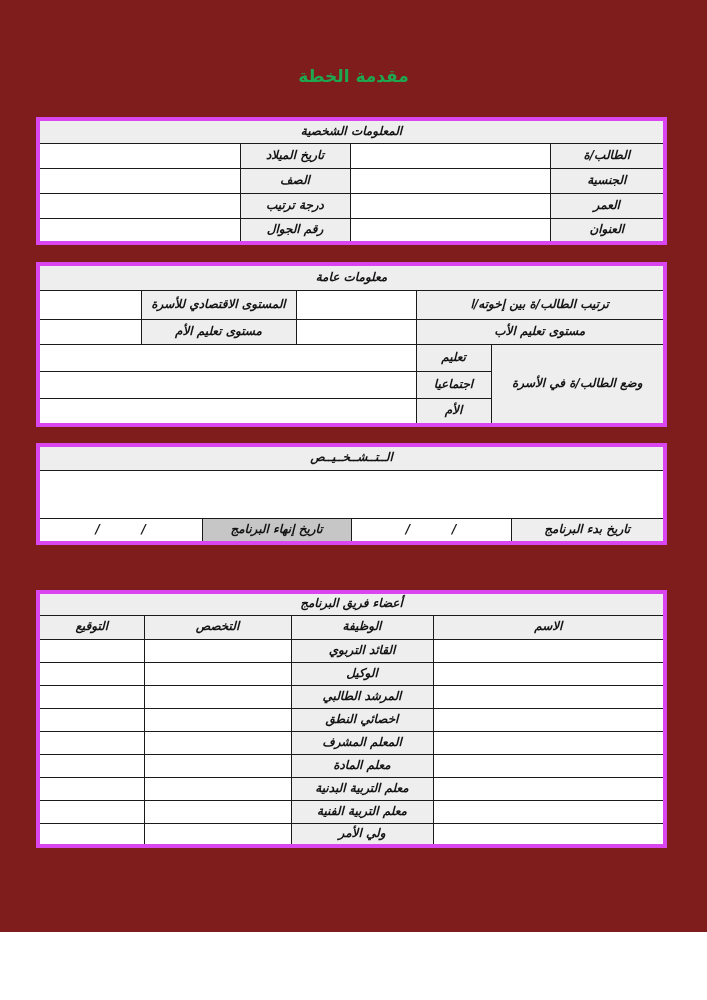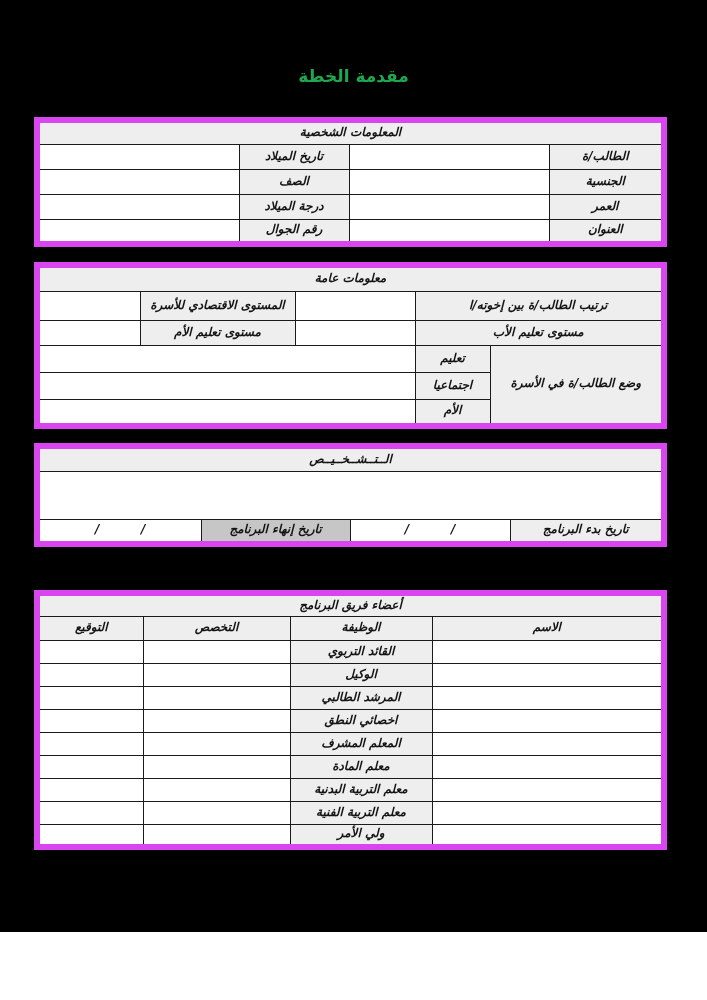--- a/index.html
+++ b/index.html
@@ -1,28 +1,28 @@
 <!DOCTYPE html>
 <html lang="ar" dir="rtl"><head>
 <meta charset="utf-8">
 <style>
   html,body{margin:0;padding:0;background:#ffffff;}
   .page{
-    position:relative;width:707px;height:932px;background:#000000;
+    position:relative;width:707px;height:932px;background:#7f1d1d;
     overflow:hidden;direction:rtl;
     font-family:"DejaVu Sans",sans-serif;color:#141414;
   }
   .doc-title{
     position:absolute;top:66px;left:0;width:100%;
     text-align:center;font-size:17px;font-weight:bold;
   }
   table.frm{
     position:absolute;right:40px;width:627px;
     border-collapse:collapse;table-layout:fixed;
-    border:6px solid #d946ef;
+    border:4px solid #d946ef;
   }
   table.frm td{
     border:1px solid #1a1a1a;
     font-size:12px;font-weight:bold;font-style:italic;
     text-align:center;vertical-align:middle;
     padding:1px 3px;line-height:1.15;overflow:hidden;
   }
   .g{background:#eeeeee;}        
   .dg{background:#c6c6c6;}       
   .w{background:#ffffff;}
@@ -58,21 +58,21 @@
     </tr>
     <tr class="h25">
       <td class="g">الجنسية</td>
       <td class="w"></td>
       <td class="g">الصف</td>
       <td class="w"></td>
     </tr>
     <tr class="h25">
       <td class="g">العمر</td>
       <td class="w"></td>
-      <td class="g">درجة الميلاد</td>
+      <td class="g">درجة ترتيب</td>
       <td class="w"></td>
     </tr>
     <tr class="h25">
       <td class="g">العنوان</td>
       <td class="w"></td>
       <td class="g">رقم الجوال</td>
       <td class="w"></td>
     </tr>
   </tbody>
     </table>

